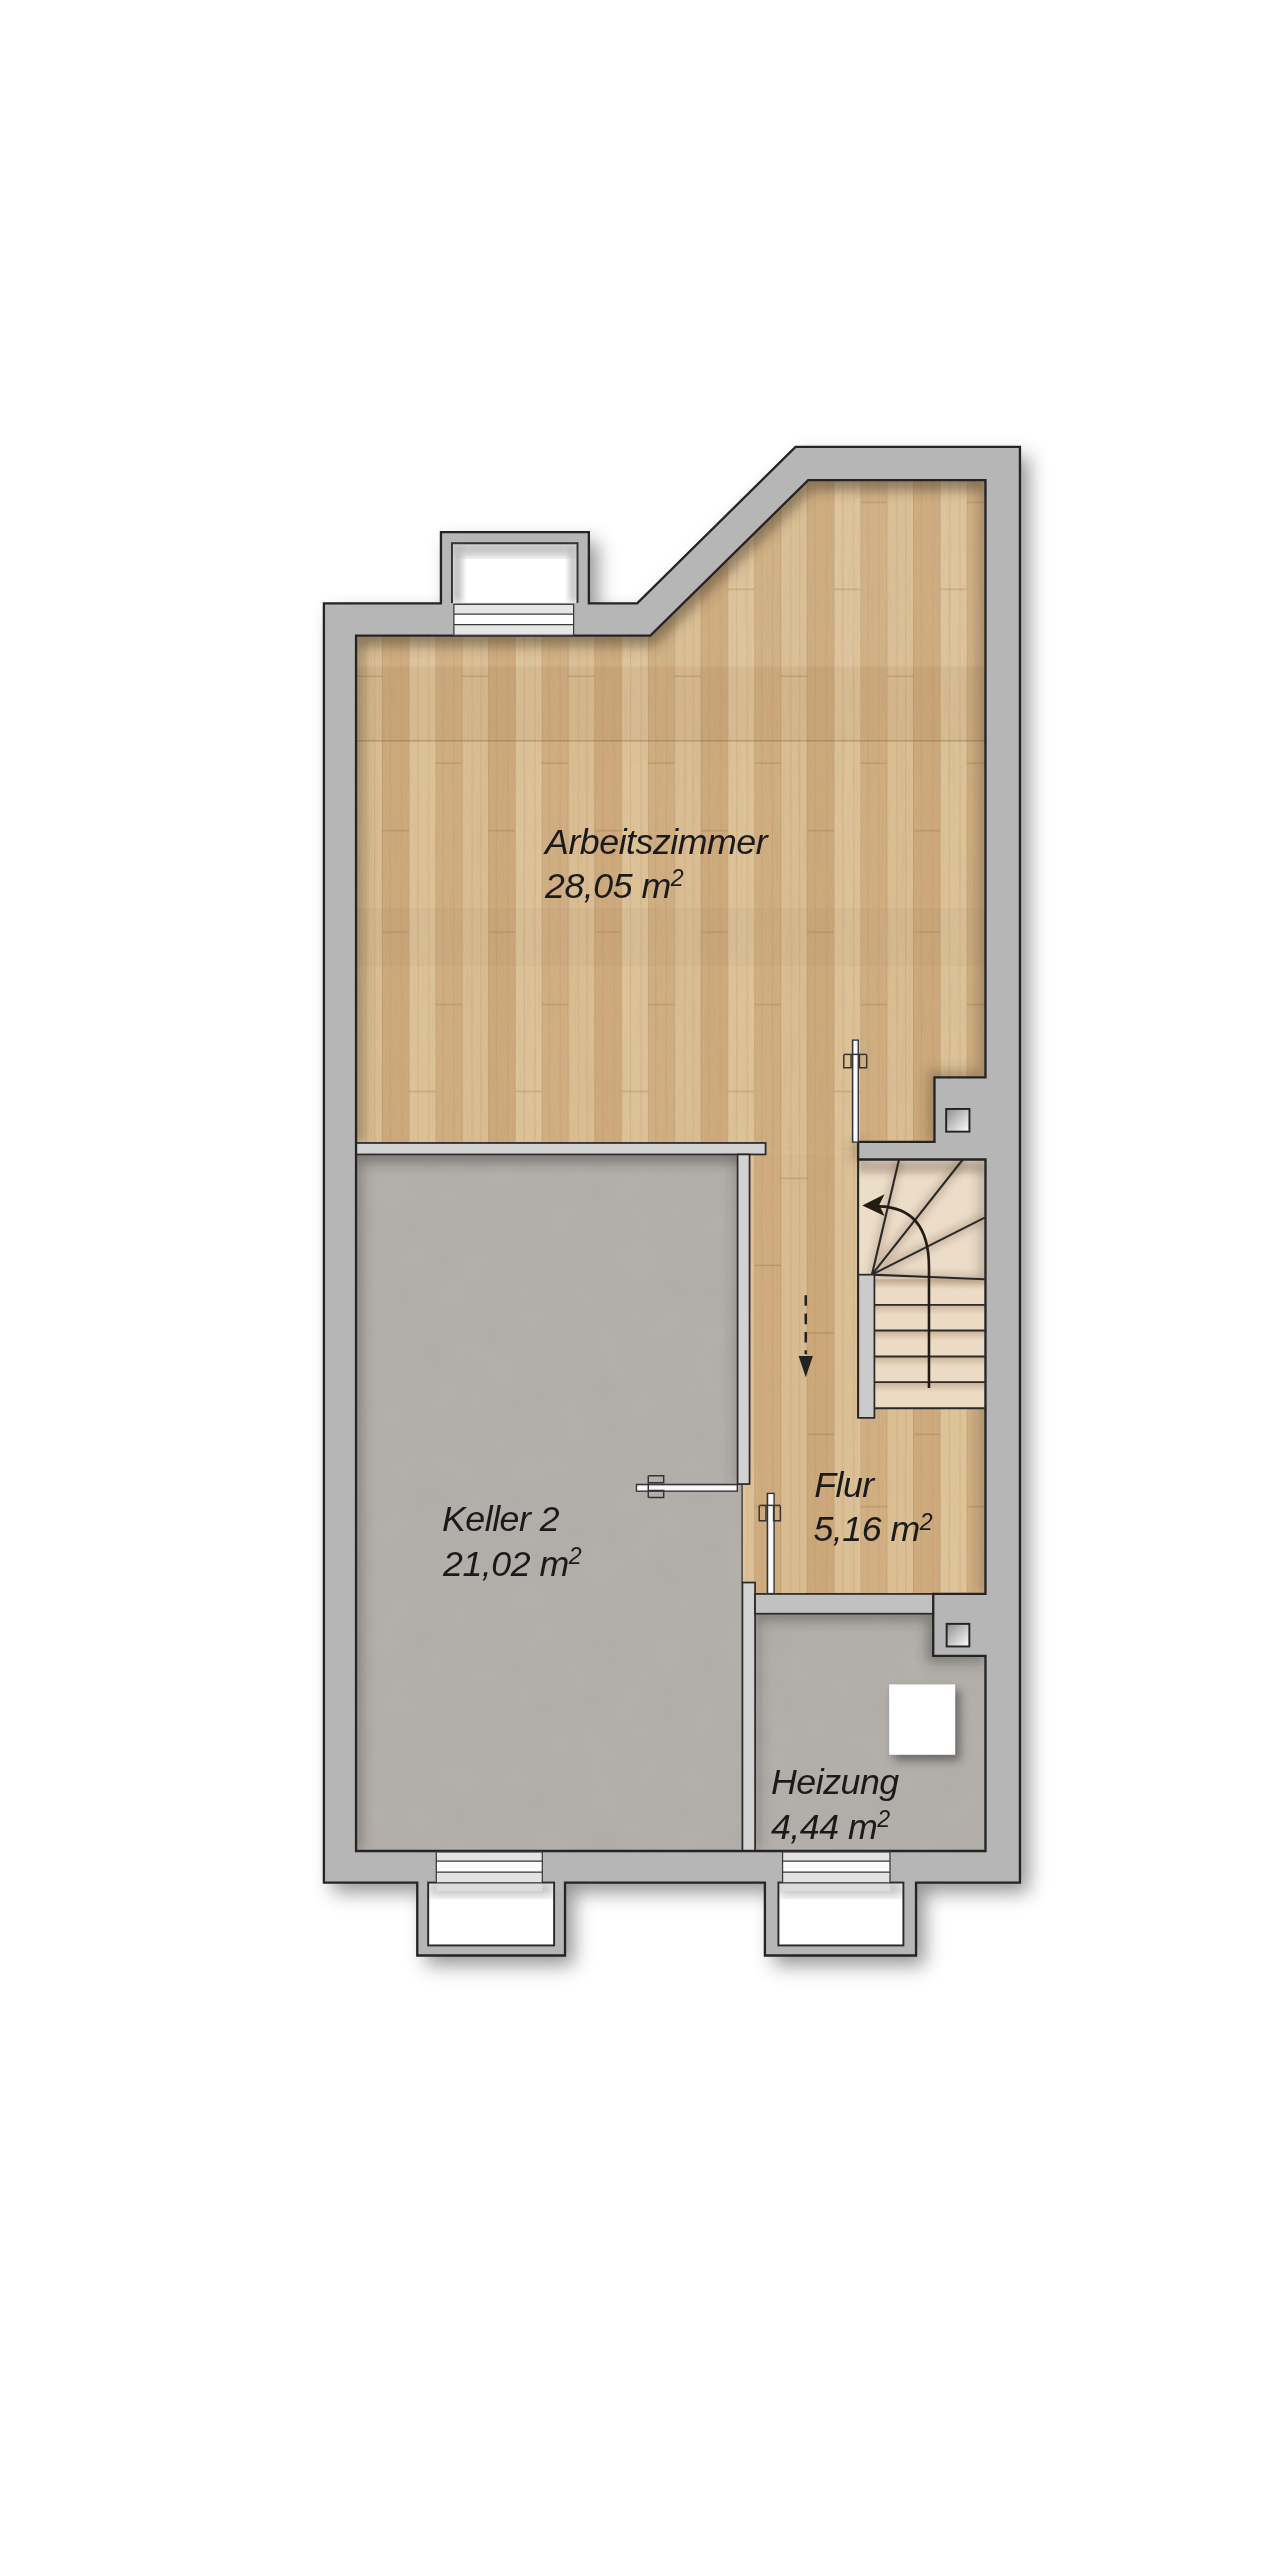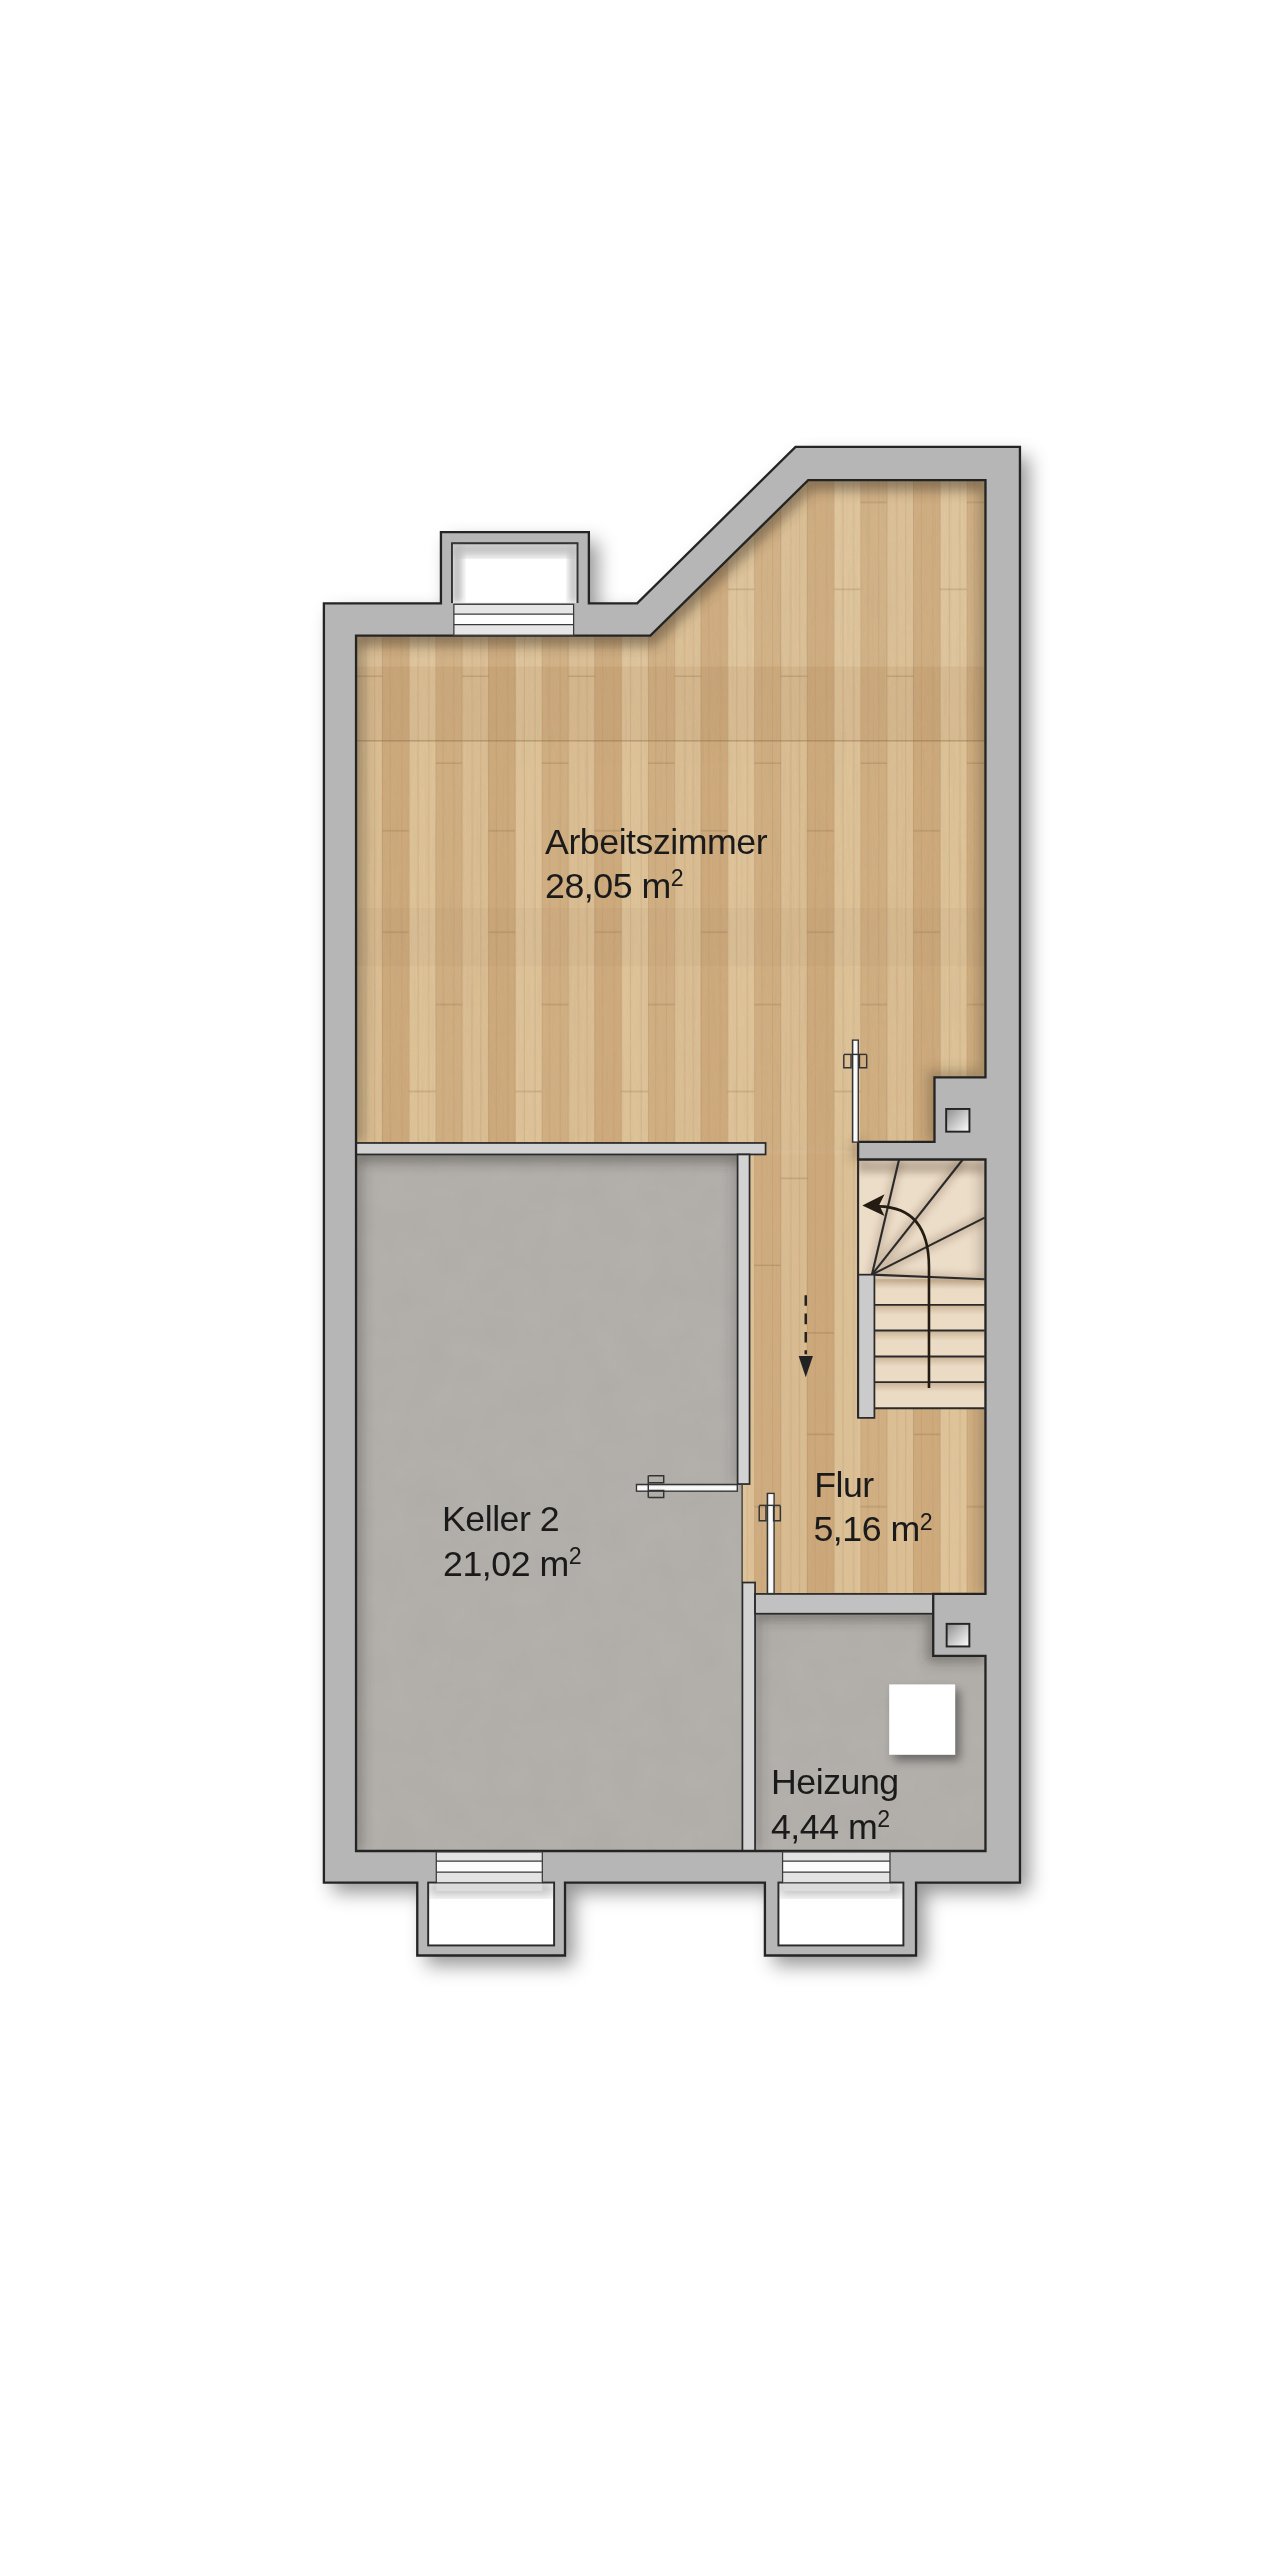--- a/index.html
+++ b/index.html
@@ -1,17 +1,17 @@
 <!DOCTYPE html>
 <html><head>
 <meta charset="utf-8">
 <style>
   html,body{margin:0;padding:0;background:#ffffff;}
   .page{width:1266px;height:2576px;position:relative;overflow:hidden;
-        font-family:"Liberation Sans", sans-serif;}
+        font-family:"Liberation Sans", sans-serif;font-style:italic;}
 </style>
 </head>
 <body>
 
 <div class="page">
 <svg width="1266" height="2576" viewBox="0 0 1311 2667" xmlns="http://www.w3.org/2000/svg">
 <defs>
 
   <pattern id="wood" patternUnits="userSpaceOnUse" x="341" y="400" width="110" height="520">
     <rect x="0" y="0" width="110" height="520" fill="#d8b98c"></rect>

